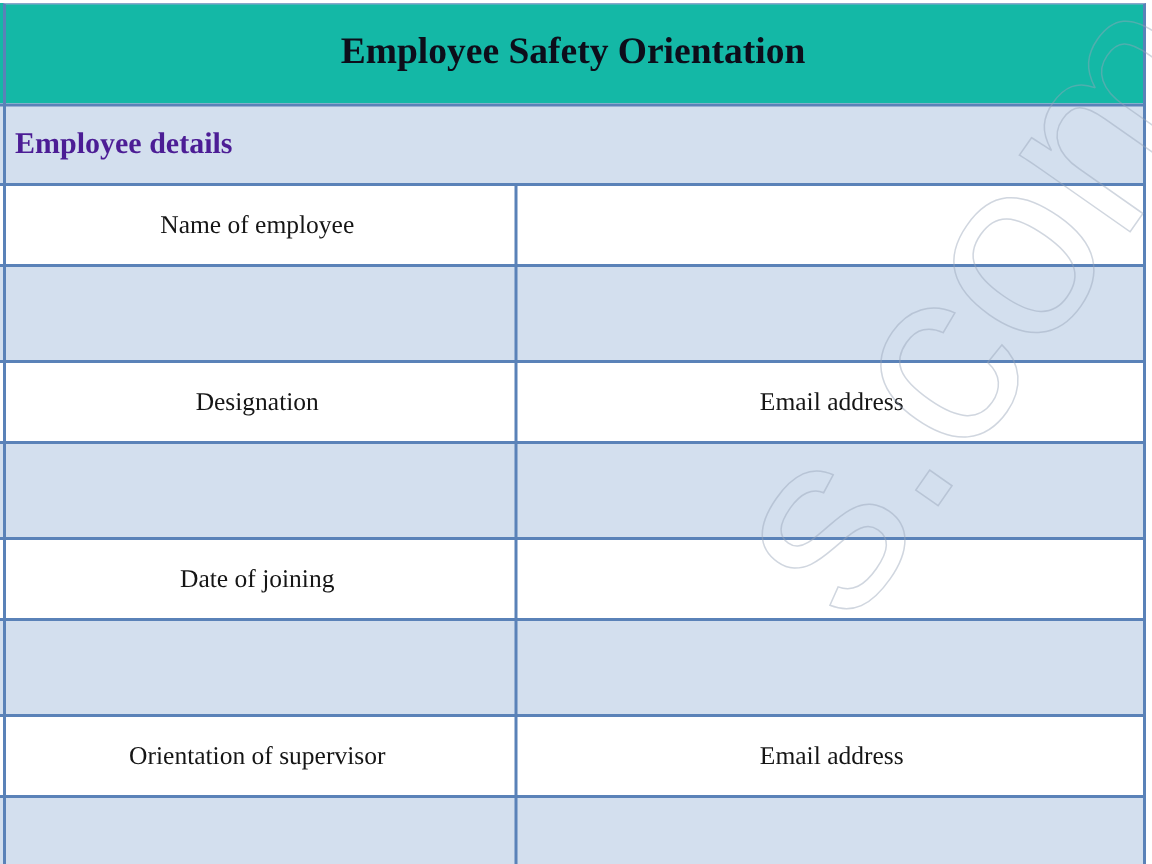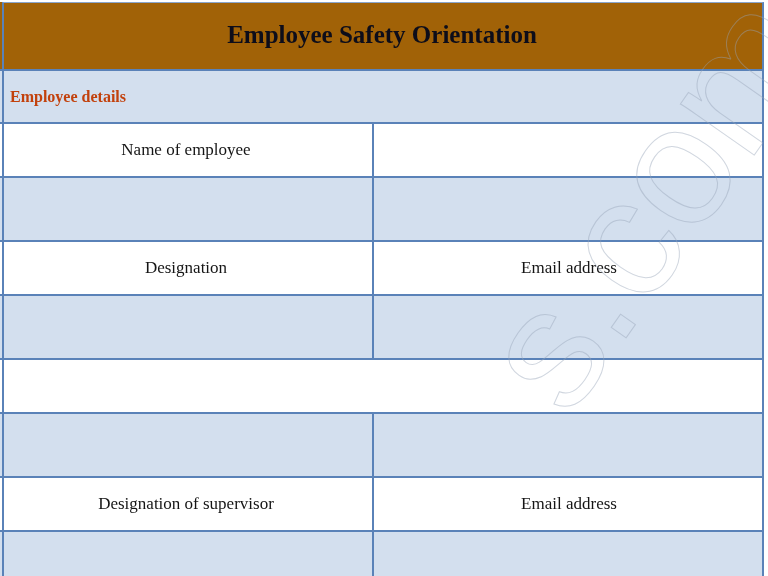--- a/index.html
+++ b/index.html
@@ -1,28 +1,28 @@
 <!DOCTYPE html>
 <html><head>
 <meta charset="utf-8">
 <style>
   html, body { margin:0; padding:0; }
   body { width:768px; height:576px; overflow:hidden; background:#ffffff; position:relative;
          font-family:"Liberation Serif", "DejaVu Serif", serif; color:#111; }
   .frame { position:absolute; left:2px; top:2px; width:762px; height:580px;
            border-left:2px solid #5a82b8; border-right:2px solid #5a82b8; border-top:1px solid #8aa6cc; box-sizing:border-box; }
-  .title-bar { position:absolute; left:0; top:2px; width:764px; height:67px; background:#a16207;
+  .title-bar { position:absolute; left:0; top:2px; width:764px; height:67px; background:#14b8a6;
                display:flex; align-items:center; justify-content:center; }
   .title-bar span { font-weight:bold; font-size:25px; color:#0d0d1a; margin-top:-2px; }
   .section-bar { position:absolute; left:0; top:69px; width:764px; height:53px; background:#d3dfee;
                  border-top:2px solid #5a82b8; box-sizing:border-box; display:flex; align-items:center; }
-  .section-bar span { font-weight:bold; font-size:16px; padding-left:10px; color:#c2410c; }
+  .section-bar span { font-weight:bold; font-size:20px; padding-left:10px; color:#4c1d95; }
   .row { position:absolute; left:0; width:764px; display:flex; box-sizing:border-box; border-top:2px solid #5a82b8; }
   .cell { box-sizing:border-box; display:flex; align-items:center; justify-content:center; font-size:17px; color:#151515; }
-  .cell.left { width:374px; border-right:2px solid #5a82b8; }
+  .cell.left { width:345px; border-right:2px solid #5a82b8; }
   .cell.right { flex:1; }
   .row.label { background:#ffffff; height:54px; }
   .row.input { background:#d3dfee; height:65px; }
   .watermark { position:absolute; left:440px; top:330px; font-family:"Liberation Sans", sans-serif;
                font-size:170px; color:transparent; -webkit-text-stroke:1px rgba(150,165,185,0.45);
                transform:rotate(-55deg); transform-origin:left top; white-space:nowrap; pointer-events:none; }
 </style>
 </head>
 <body>
 
@@ -45,28 +45,29 @@
 <div class="row label" style="top:240px;">
   <div class="cell left">Designation</div>
   <div class="cell right">Email address</div>
 </div>
 <div class="row input" style="top:294px;">
   <div class="cell left"></div>
   <div class="cell right"></div>
 </div>
 
 <div class="row label" style="top:358px;">
+  <div class="cell left">Date of joining</div>
 </div>
 <div class="row input" style="top:412px;">
   <div class="cell left"></div>
   <div class="cell right"></div>
 </div>
 
 <div class="row label" style="top:476px;">
-  <div class="cell left">Designation of supervisor</div>
+  <div class="cell left">Orientation of supervisor</div>
   <div class="cell right">Email address</div>
 </div>
 <div class="row input" style="top:530px;">
   <div class="cell left"></div>
   <div class="cell right"></div>
 </div>
 
 <div class="frame"></div>
 
 <div class="watermark">s.com</div>

